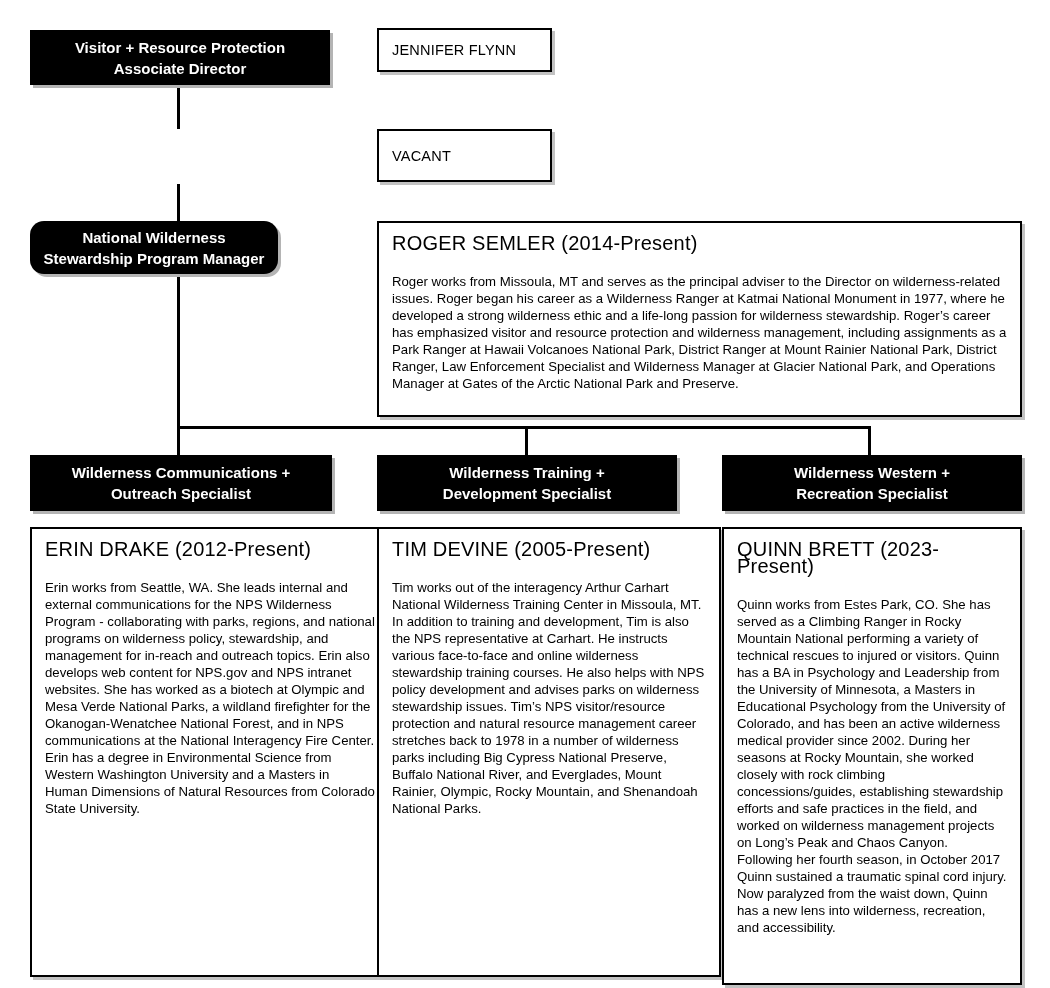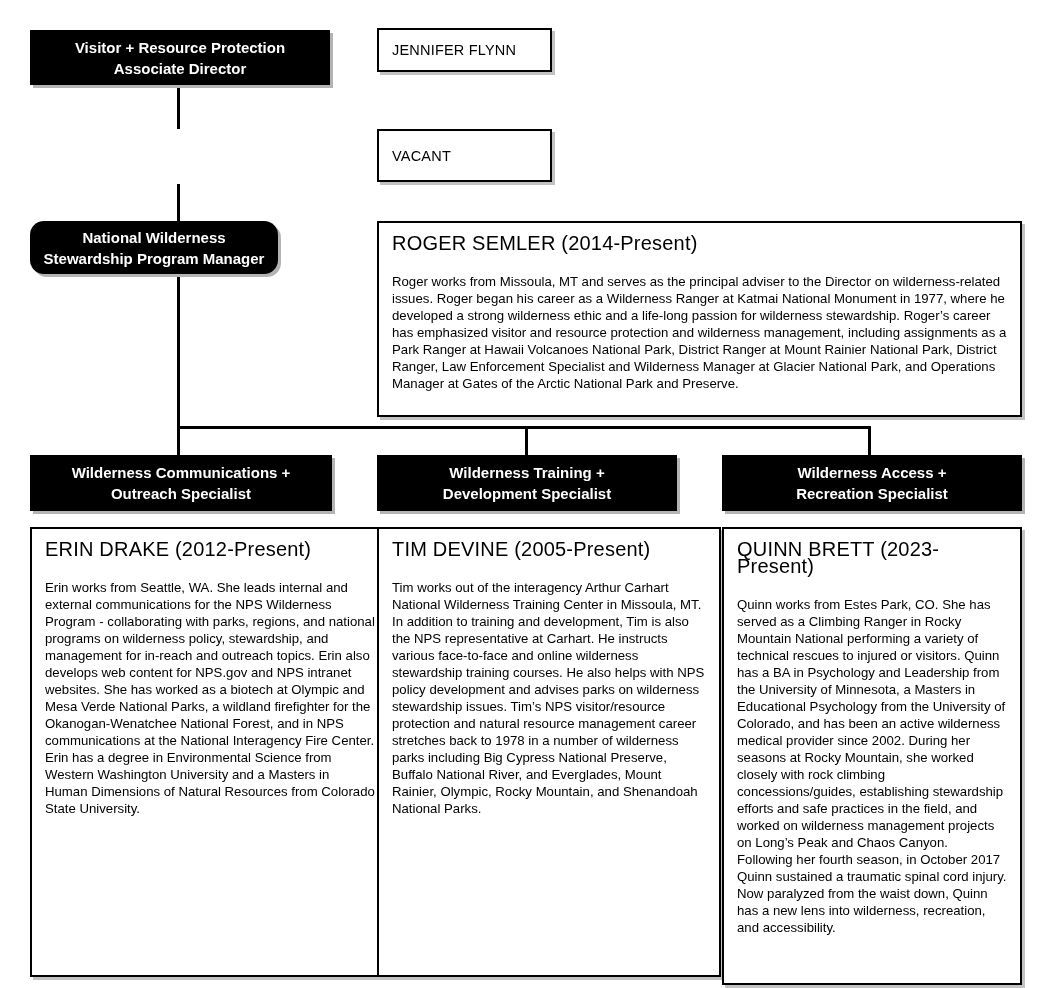--- a/index.html
+++ b/index.html
@@ -94,21 +94,21 @@
     <p class="bio-name">ROGER SEMLER (2014-Present)</p>
     <p class="bio-text">Roger works from Missoula, MT and serves as the principal adviser to the Director on wilderness-related issues. Roger began his career as a Wilderness Ranger at Katmai National Monument in 1977, where he developed a strong wilderness ethic and a life-long passion for wilderness stewardship. Roger’s career has emphasized visitor and resource protection and wilderness management, including assignments as a Park Ranger at Hawaii Volcanoes National Park, District Ranger at Mount Rainier National Park, District Ranger, Law Enforcement Specialist and Wilderness Manager at Glacier National Park, and Operations Manager at Gates of the Arctic National Park and Preserve.</p>
   </div>
 
   <div class="blackbox" style="left:377px; top:455px; width:300px; height:56px;">Wilderness Training +
 Development Specialist</div>
 
   <div class="blackbox" style="left:30px; top:455px; width:302px; height:56px;">Wilderness Communications +
 Outreach Specialist</div>
 
-  <div class="blackbox" style="left:722px; top:455px; width:300px; height:56px;">Wilderness Access +
+  <div class="blackbox" style="left:722px; top:455px; width:300px; height:56px;">Wilderness Western +
 Recreation Specialist</div>
 
   <div class="whitebox biobox" style="left:30px; top:527px; width:360px; height:450px;">
     <p class="bio-name">ERIN DRAKE (2012-Present)</p>
     <p class="bio-text">Erin works from Seattle, WA. She leads internal and external communications for the NPS Wilderness Program - collaborating with parks, regions, and national programs on wilderness policy, stewardship, and management for in-reach and outreach topics. Erin also develops web content for NPS.gov and NPS intranet websites. She has worked as a biotech at Olympic and Mesa Verde National Parks, a wildland firefighter for the Okanogan-Wenatchee National Forest, and in NPS communications at the National Interagency Fire Center. Erin has a degree in Environmental Science from Western Washington University and a Masters in Human Dimensions of Natural Resources from Colorado State University.</p>
   </div>
 
   <div class="whitebox biobox" style="left:377px; top:527px; width:344px; height:450px;">
     <p class="bio-name">TIM DEVINE (2005-Present)</p>
     <p class="bio-text">Tim works out of the interagency Arthur Carhart National Wilderness Training Center in Missoula, MT. In addition to training and development, Tim is also the NPS representative at Carhart. He instructs various face-to-face and online wilderness stewardship training courses. He also helps with NPS policy development and advises parks on wilderness stewardship issues. Tim’s NPS visitor/resource protection and natural resource management career stretches back to 1978 in a number of wilderness parks including Big Cypress National Preserve, Buffalo National River, and Everglades, Mount Rainier, Olympic, Rocky Mountain, and Shenandoah National Parks.</p>

